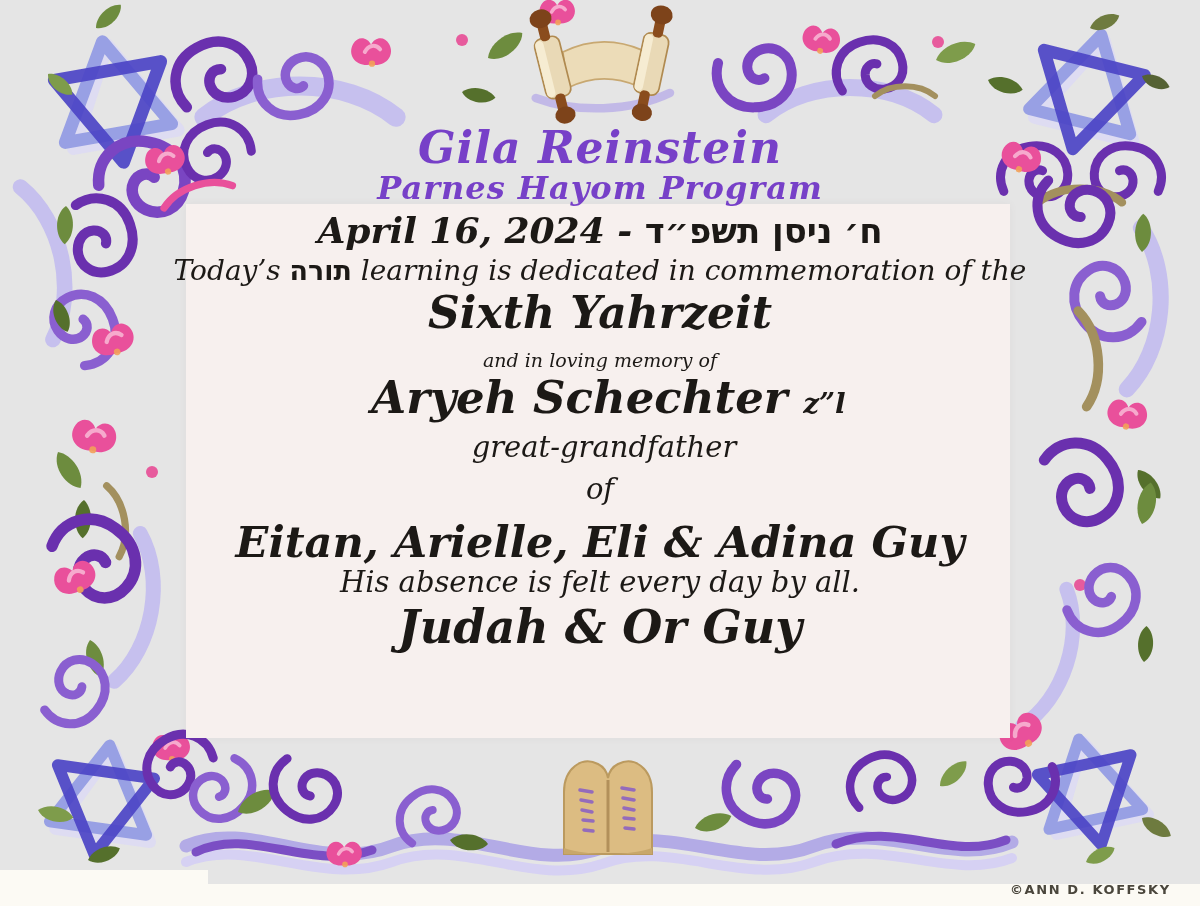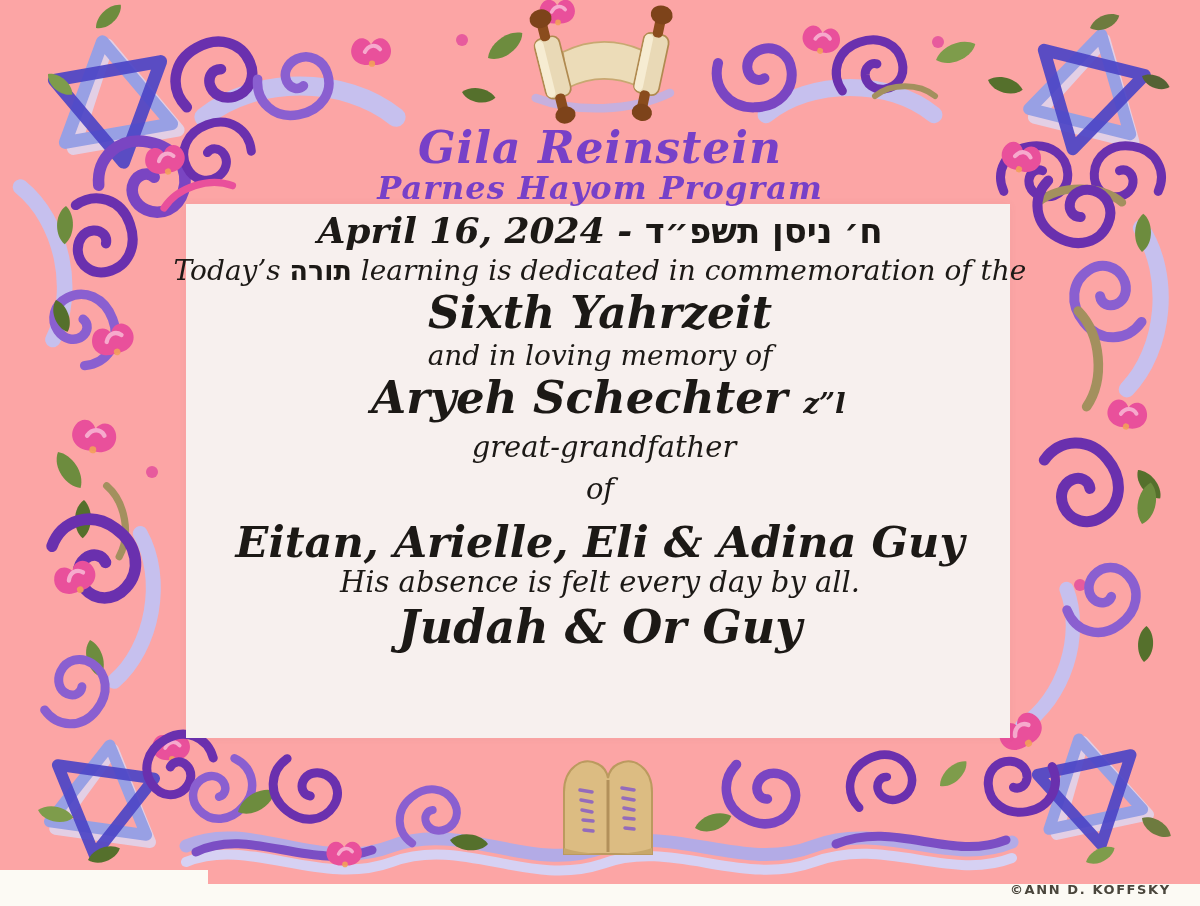--- a/index.html
+++ b/index.html
@@ -1,39 +1,39 @@
 <!DOCTYPE html>
 <html><head>
 <meta charset="utf-8">
 <style>
   html,body{margin:0;padding:0;background:#ffffff;}
   .certificate{
     position:relative;width:1200px;height:906px;overflow:hidden;
-    background:#fca5a5;
+    background:#e5e5e5;
     font-family:"DejaVu Serif","DejaVu Sans",serif;
   }
   .border-art{position:absolute;left:0;top:0;width:1200px;height:906px;}
   .panel{
     position:absolute;left:186px;top:204px;width:824px;height:534px;
     background:#f7f0ee;box-shadow:0 0 8px rgba(120,90,90,0.06);
   }
   .scan-strip-bottom{position:absolute;left:0;top:884px;width:1200px;height:22px;background:#fcfaf4;}
   .scan-strip-bl{position:absolute;left:0;top:870px;width:208px;height:36px;background:#fcfaf4;}
   .content{
     position:absolute;left:0;top:126px;width:1200px;text-align:center;
     color:#1c1916;line-height:1.0;
   }
   .line{line-height:1.0;}
   .t-purple{color:#7740c8;font-style:italic;font-weight:bold;}
   .title1{font-size:44px;letter-spacing:1px;}
   .title2{font-size:32px;letter-spacing:1px;margin-top:2px;}
   .date-line{font-size:36px;font-weight:bold;font-style:italic;margin-top:8px;}
   .dedication{font-size:28px;font-style:italic;margin-top:9px;}
   .occasion{font-size:44px;font-weight:bold;font-style:italic;margin-top:6px;}
-  .memory{font-size:28px;font-style:italic;margin-top:7px;}
+  .memory{font-size:19px;font-style:italic;margin-top:16px;}
   .honoree{font-size:45px;font-weight:bold;font-style:italic;margin-top:5px;padding-left:17px;}
   .zl{font-size:0.62em;}
   .hebrew{font-family:"DejaVu Sans",sans-serif;font-style:normal;font-weight:bold;}
   .heb-line{font-size:38px;margin-top:6px;}
   .date-heb{font-size:34px;}
   .torah-word{font-size:0.96em;}
   .relationship{font-size:29px;font-style:italic;margin-top:13px;padding-left:8px;}
   .of-word{font-size:29px;font-style:italic;margin-top:13px;}
   .family{font-size:43px;font-weight:bold;font-style:italic;margin-top:17px;}
   .tribute{font-size:29px;font-style:italic;margin-top:4px;}

